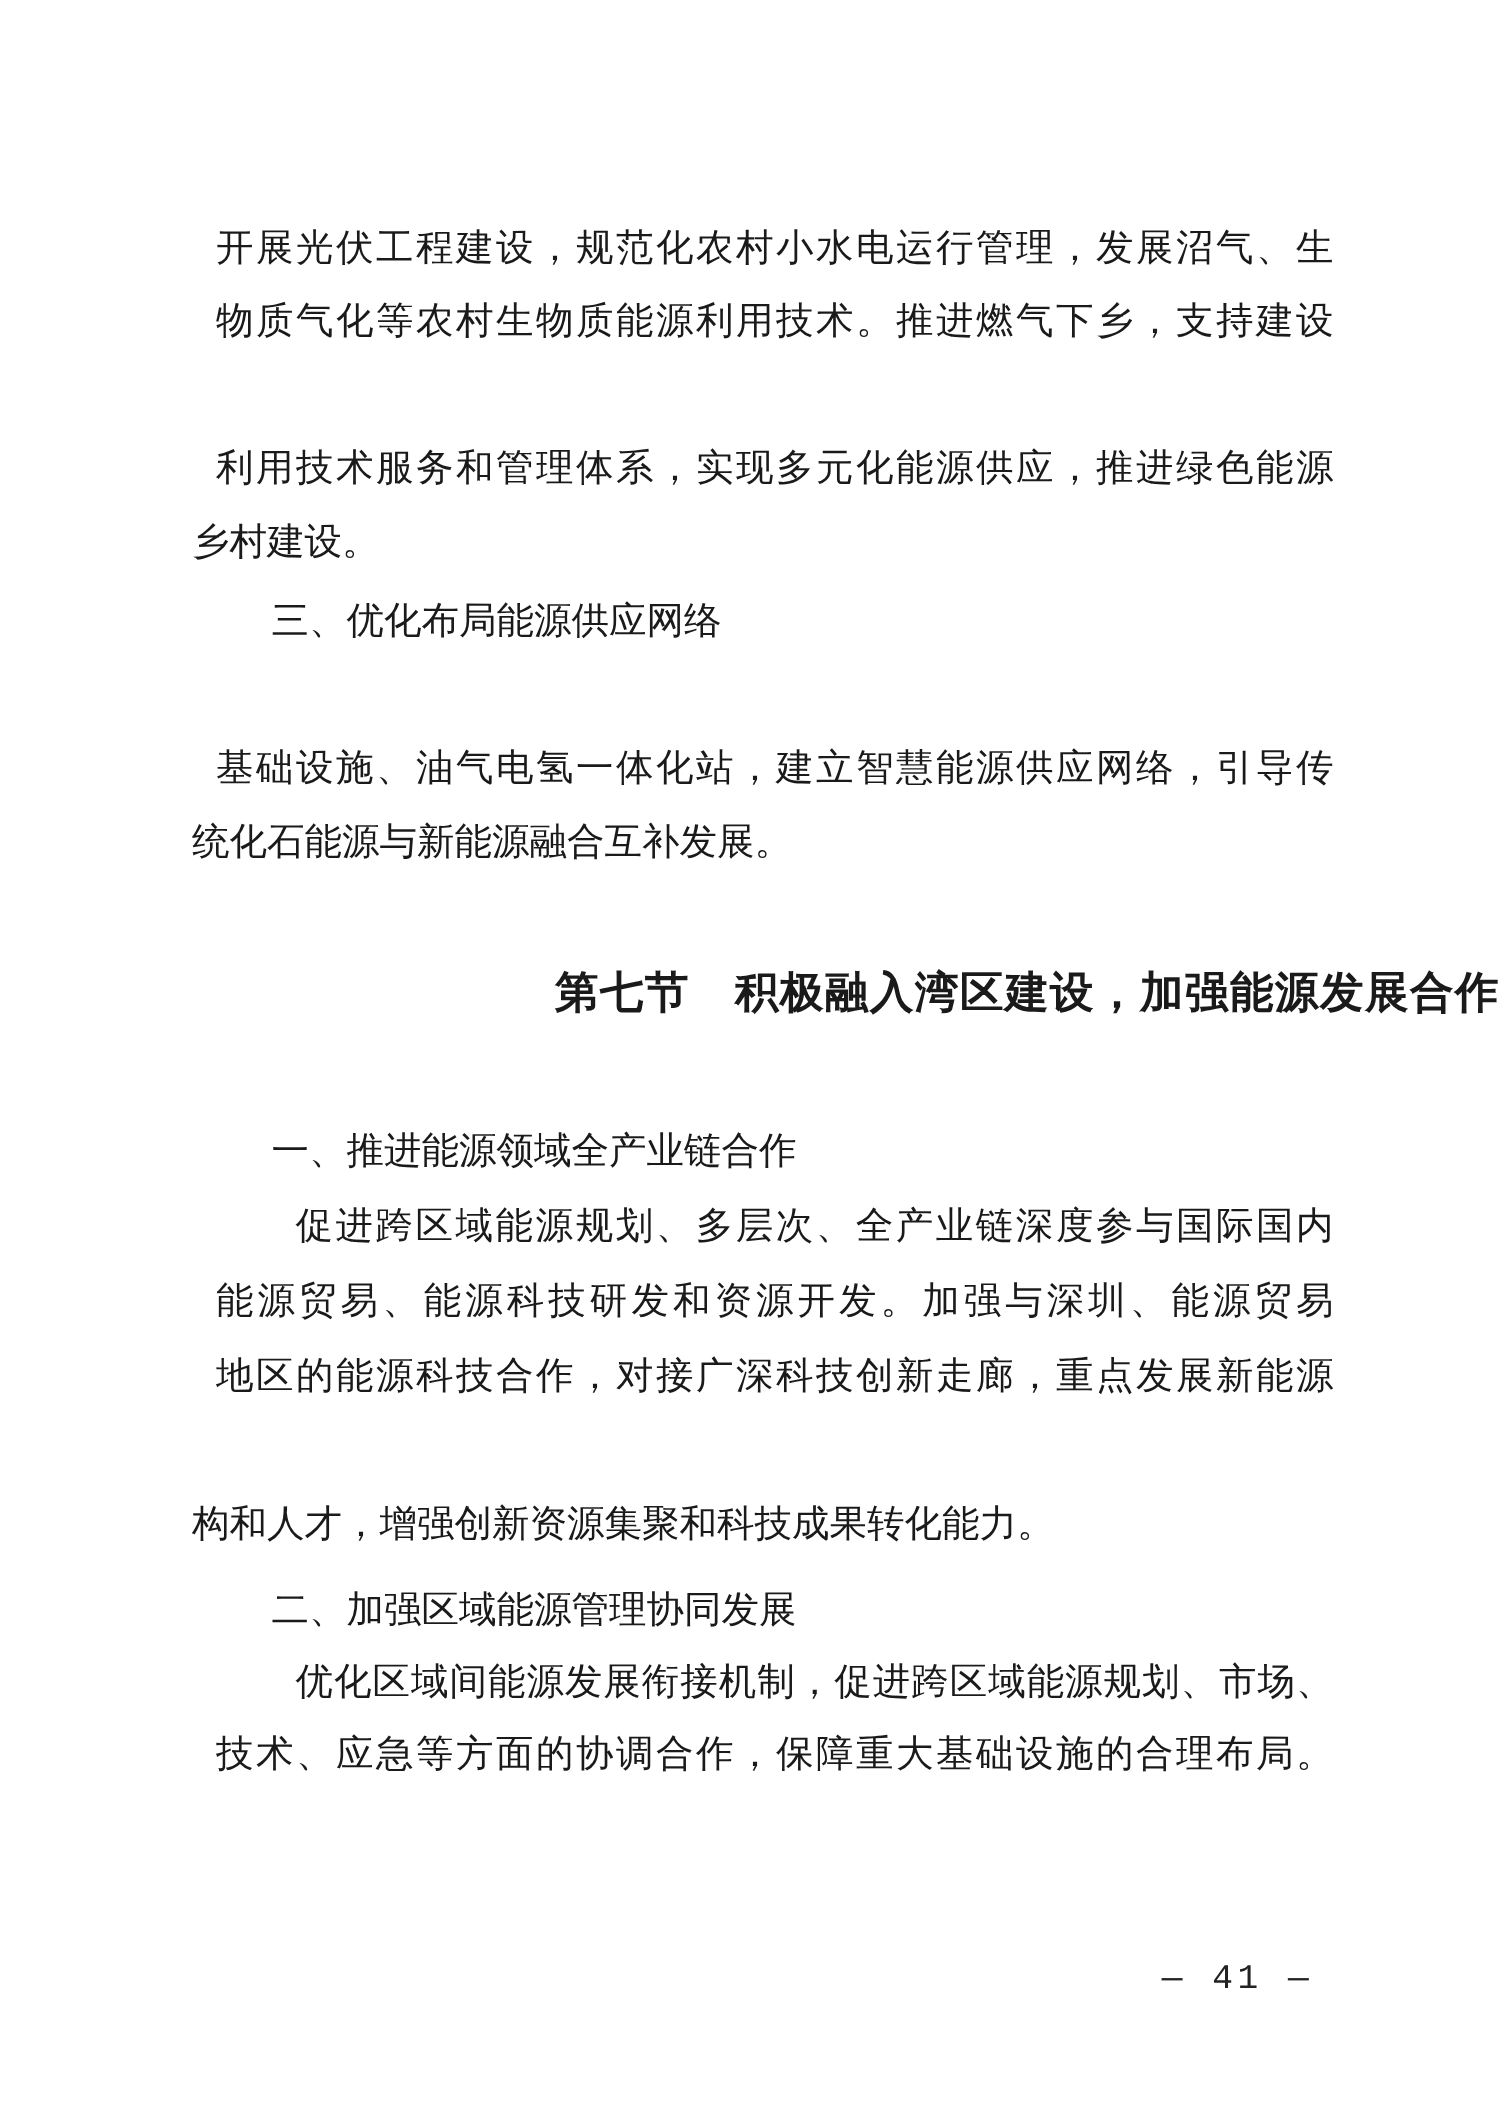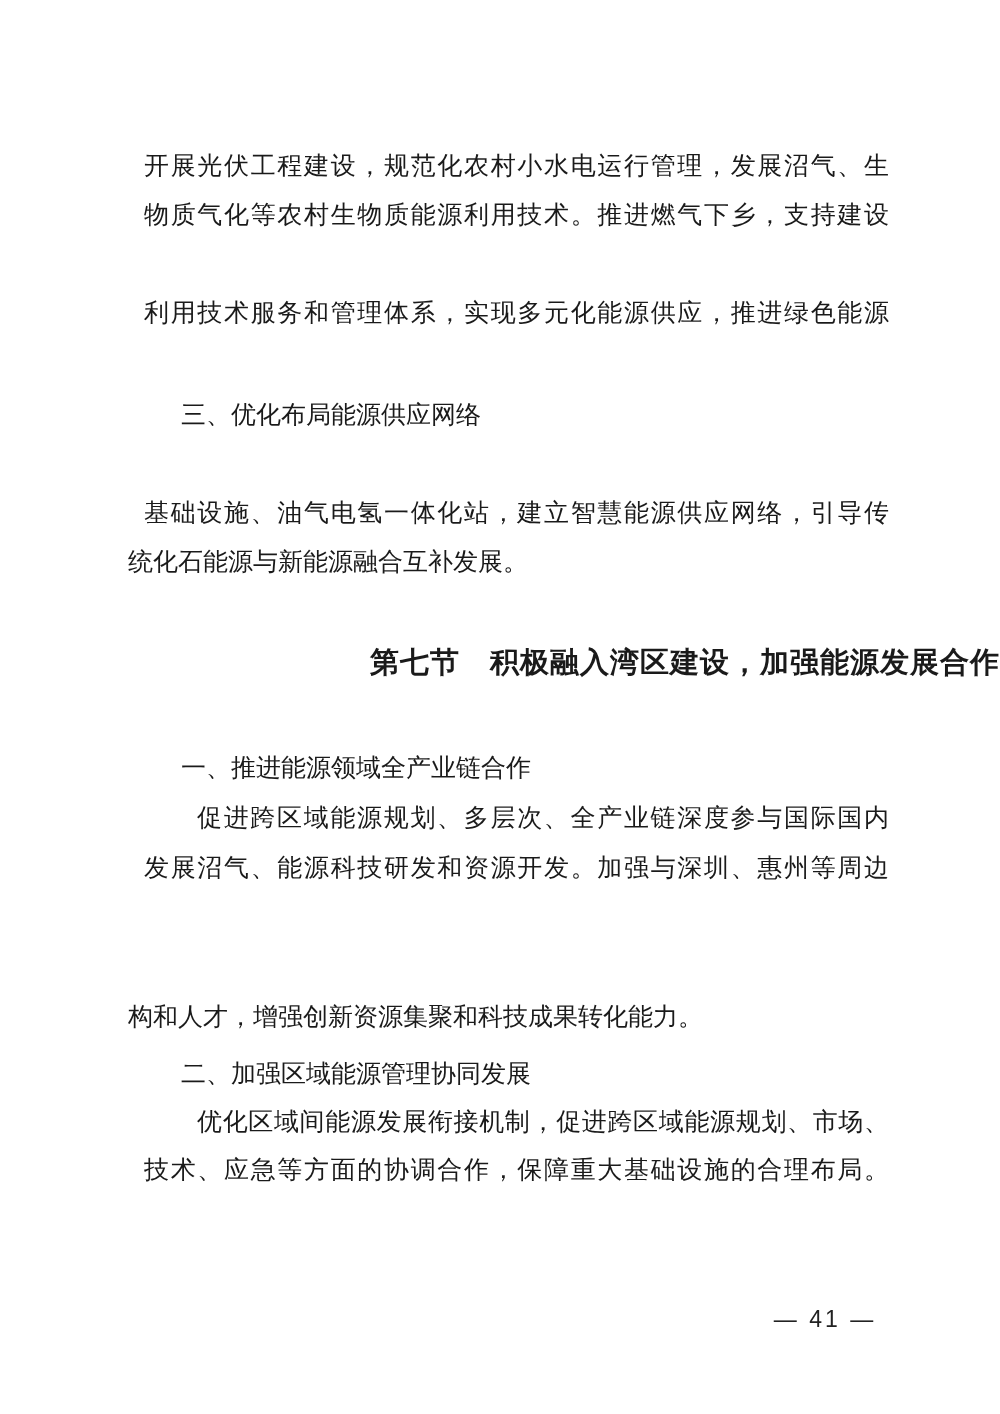--- a/index.html
+++ b/index.html
@@ -35,43 +35,45 @@
     font-weight:600;
     letter-spacing:1px;
   }
   .pagenum{
     position:absolute;
     top:1306px;
     left:755px;
     width:140px;
     text-align:center;
     font-size:23px;
-    font-family:Liberation Sans, sans-serif;
+    font-family:Liberation Mono, monospace;
     letter-spacing:3px;
     color:#222;
   }
 </style>
 </head>
 <body>
 
 <div class="page">
 
   <div class="ln full" style="top:148px">开展光伏工程建设，规范化农村小水电运行管理，发展沼气、生</div>
   <div class="ln full" style="top:197px">物质气化等农村生物质能源利用技术。推进燃气下乡，支持建设</div>
   <div class="ln full" style="top:295px">利用技术服务和管理体系，实现多元化能源供应，推进绿色能源</div>
+  <div class="ln" style="top:344px">乡村建设。</div>
 
   <div class="ln ind" style="top:397px">三、优化布局能源供应网络</div>
   <div class="ln full" style="top:495px">基础设施、油气电氢一体化站，建立智慧能源供应网络，引导传</div>
   <div class="ln" style="top:544px">统化石能源与新能源融合互补发展。</div>
 
   <div class="section-heading" style="top:644px">第七节　积极融入湾区建设，加强能源发展合作</div>
 
   <div class="ln ind" style="top:750px">一、推进能源领域全产业链合作</div>
   <div class="ln ind full" style="top:800px">促进跨区域能源规划、多层次、全产业链深度参与国际国内</div>
-  <div class="ln full" style="top:850px">发展沼气、能源科技研发和资源开发。加强与深圳、惠州等周边</div>
+  <div class="ln full" style="top:850px">能源贸易、能源科技研发和资源开发。加强与深圳、能源贸易</div>
+  <div class="ln full" style="top:900px">地区的能源科技合作，对接广深科技创新走廊，重点发展新能源</div>
   <div class="ln" style="top:999px">构和人才，增强创新资源集聚和科技成果转化能力。</div>
 
   <div class="ln ind" style="top:1056px">二、加强区域能源管理协同发展</div>
   <div class="ln ind full" style="top:1104px">优化区域间能源发展衔接机制，促进跨区域能源规划、市场、</div>
   <div class="ln full" style="top:1152px">技术、应急等方面的协调合作，保障重大基础设施的合理布局。</div>
 
   <div class="pagenum">— 41 —</div>
 
 </div>
 

